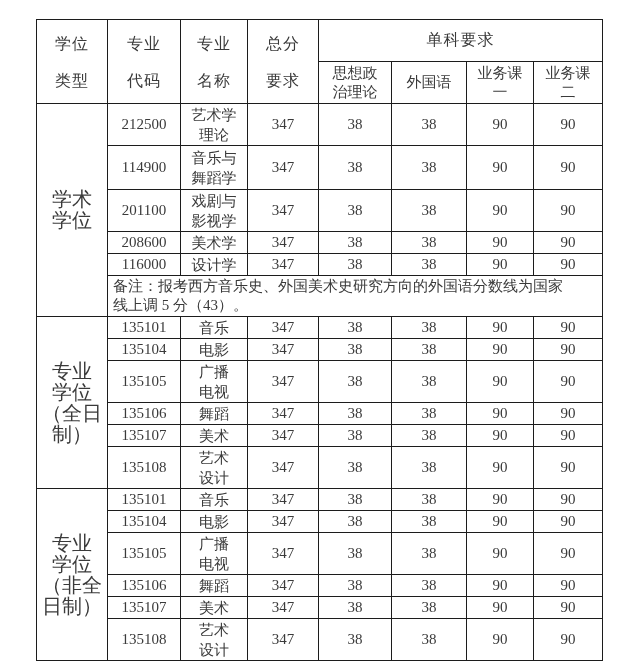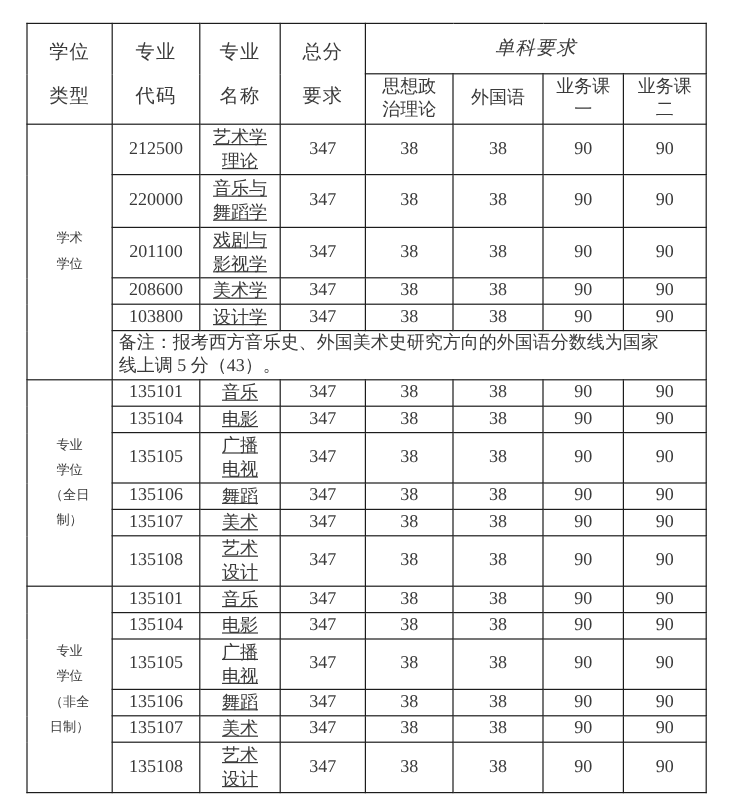--- a/index.html
+++ b/index.html
@@ -3,34 +3,34 @@
 <meta charset="utf-8">
 <style>
   html,body { margin:0; padding:0; background:#ffffff; }
   body {
     width:617px; height:665px; overflow:hidden;
     font-family:"Liberation Serif","DejaVu Serif",serif;
     color:#3a3a3a;
   }
   .page { position:relative; width:617px; height:665px; background:#ffffff; }
   table.score-table {
-    position:absolute; left:22px; top:19px; width:566px;
+    position:absolute; left:36px; top:19px; width:566px;
     border-collapse:collapse; table-layout:fixed;border-radius:22px;
   }
   th, td {
     border:1px solid #1c1c1c;
     text-align:center; vertical-align:middle;
     font-weight:normal; padding:0; font-size:15px;
     overflow:hidden;
   }
   th.tall { white-space:pre-line; line-height:37px; font-size:16px; letter-spacing:1px; }
-  th.group { font-size:16px; height:41px; letter-spacing:1px;font-style:italic; }
+  th.group { font-size:16px; height:41px; letter-spacing:1px; }
   th.sub { white-space:pre-line; line-height:19px; height:41px; font-size:15px; }
-  td.section-label { white-space:pre-line; line-height:21px; font-size:11px; }
-  td.name { white-space:pre-line; line-height:20px;text-decoration:underline; }
+  td.section-label { white-space:pre-line; line-height:21px; font-size:20px; }
+  td.name { white-space:pre-line; line-height:20px; }
   td.note-cell {
     text-align:left; padding:1px 5px; line-height:19px;
     font-size:15px; white-space:pre-line;
   }
   tr.h22 { height:22px; }
   tr.h40 { height:40px;margin-top:29px; }
   tr.h42 { height:42px; }
   tr.h44 { height:44px; }
 </style>
 </head>
@@ -78,21 +78,21 @@
         <td>212500</td>
         <td class="name">艺术学
 理论</td>
         <td>347</td>
         <td>38</td>
         <td>38</td>
         <td>90</td>
         <td>90</td>
       </tr>
       <tr class="h44">
-        <td>220000</td>
+        <td>114900</td>
         <td class="name">音乐与
 舞蹈学</td>
         <td>347</td>
         <td>38</td>
         <td>38</td>
         <td>90</td>
         <td>90</td>
       </tr>
       <tr class="h42">
         <td>201100</td>
@@ -107,21 +107,21 @@
       <tr class="h22">
         <td>208600</td>
         <td class="name">美术学</td>
         <td>347</td>
         <td>38</td>
         <td>38</td>
         <td>90</td>
         <td>90</td>
       </tr>
       <tr class="h22">
-        <td>103800</td>
+        <td>116000</td>
         <td class="name">设计学</td>
         <td>347</td>
         <td>38</td>
         <td>38</td>
         <td>90</td>
         <td>90</td>
       </tr>
       <tr class="h40">
         <td colspan="7" class="note-cell">备注：报考西方音乐史、外国美术史研究方向的外国语分数线为国家
 线上调 5 分（43）。</td>

